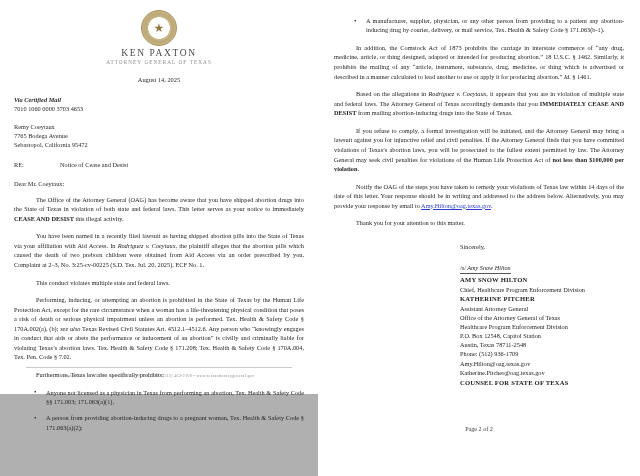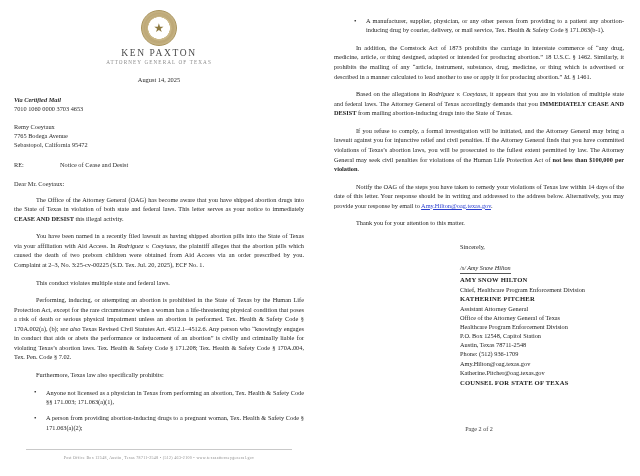--- a/index.html
+++ b/index.html
@@ -19,21 +19,21 @@
     height: 476px;
     background: #b0b0b0;
   }
   .page {
     background: #ffffff;
     position: relative;
     box-sizing: border-box;
   }
   .page-left {
     width: 318px;
-    height: 476px;
+    height: 394px;
     padding: 8px 14px 13px 14px;
   }
   .page-right {
     width: 322px;
     height: 476px;
     padding: 8px 16px 0 16px;
   }
   .gutter {
     width: 0px;
     background: #9a9a9a;

